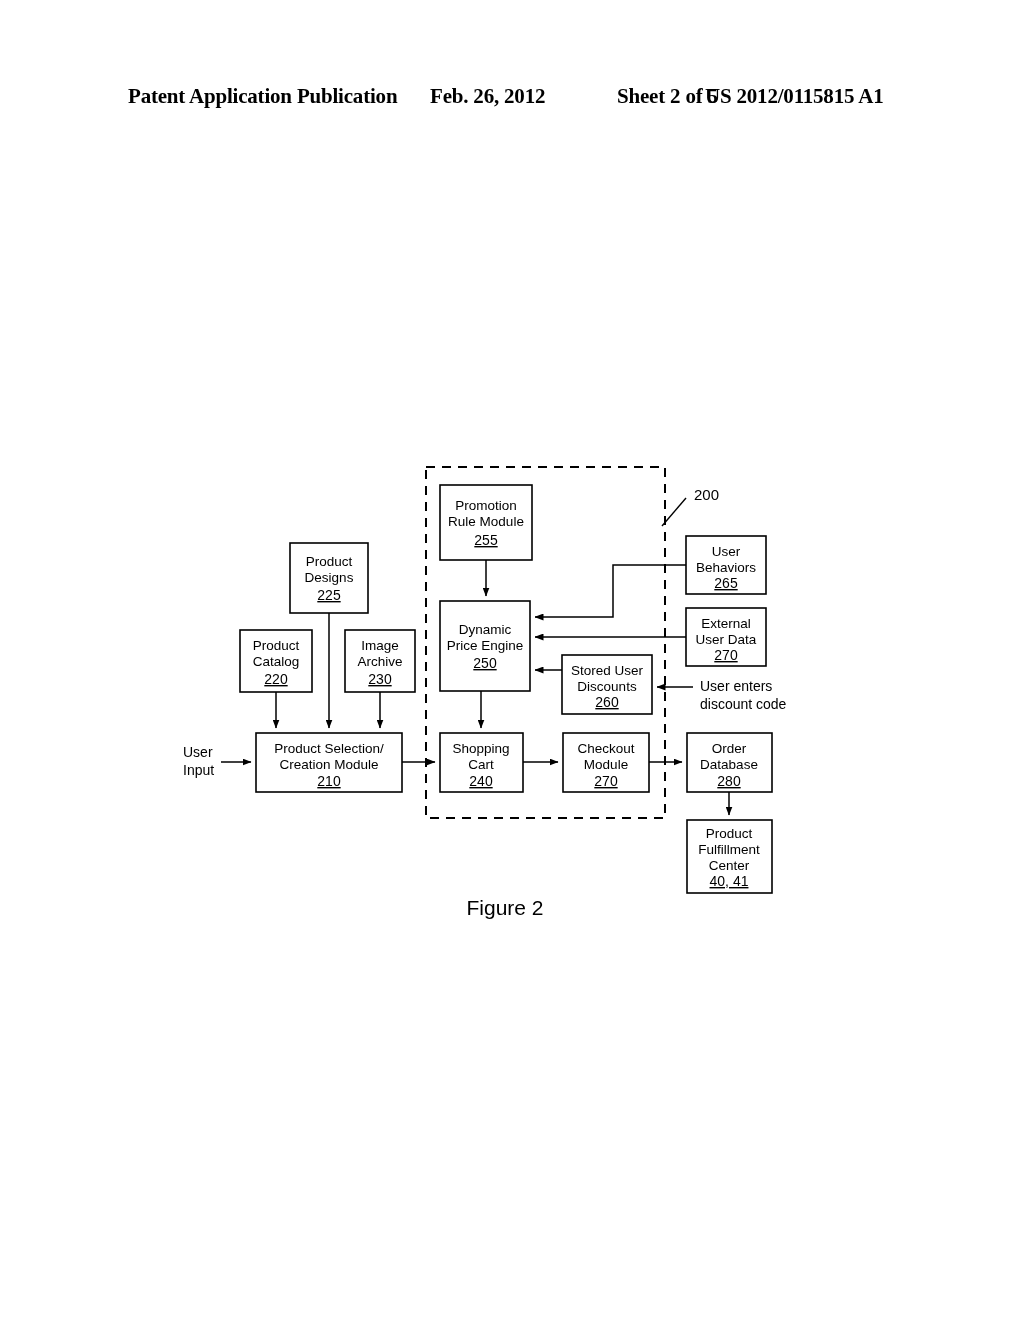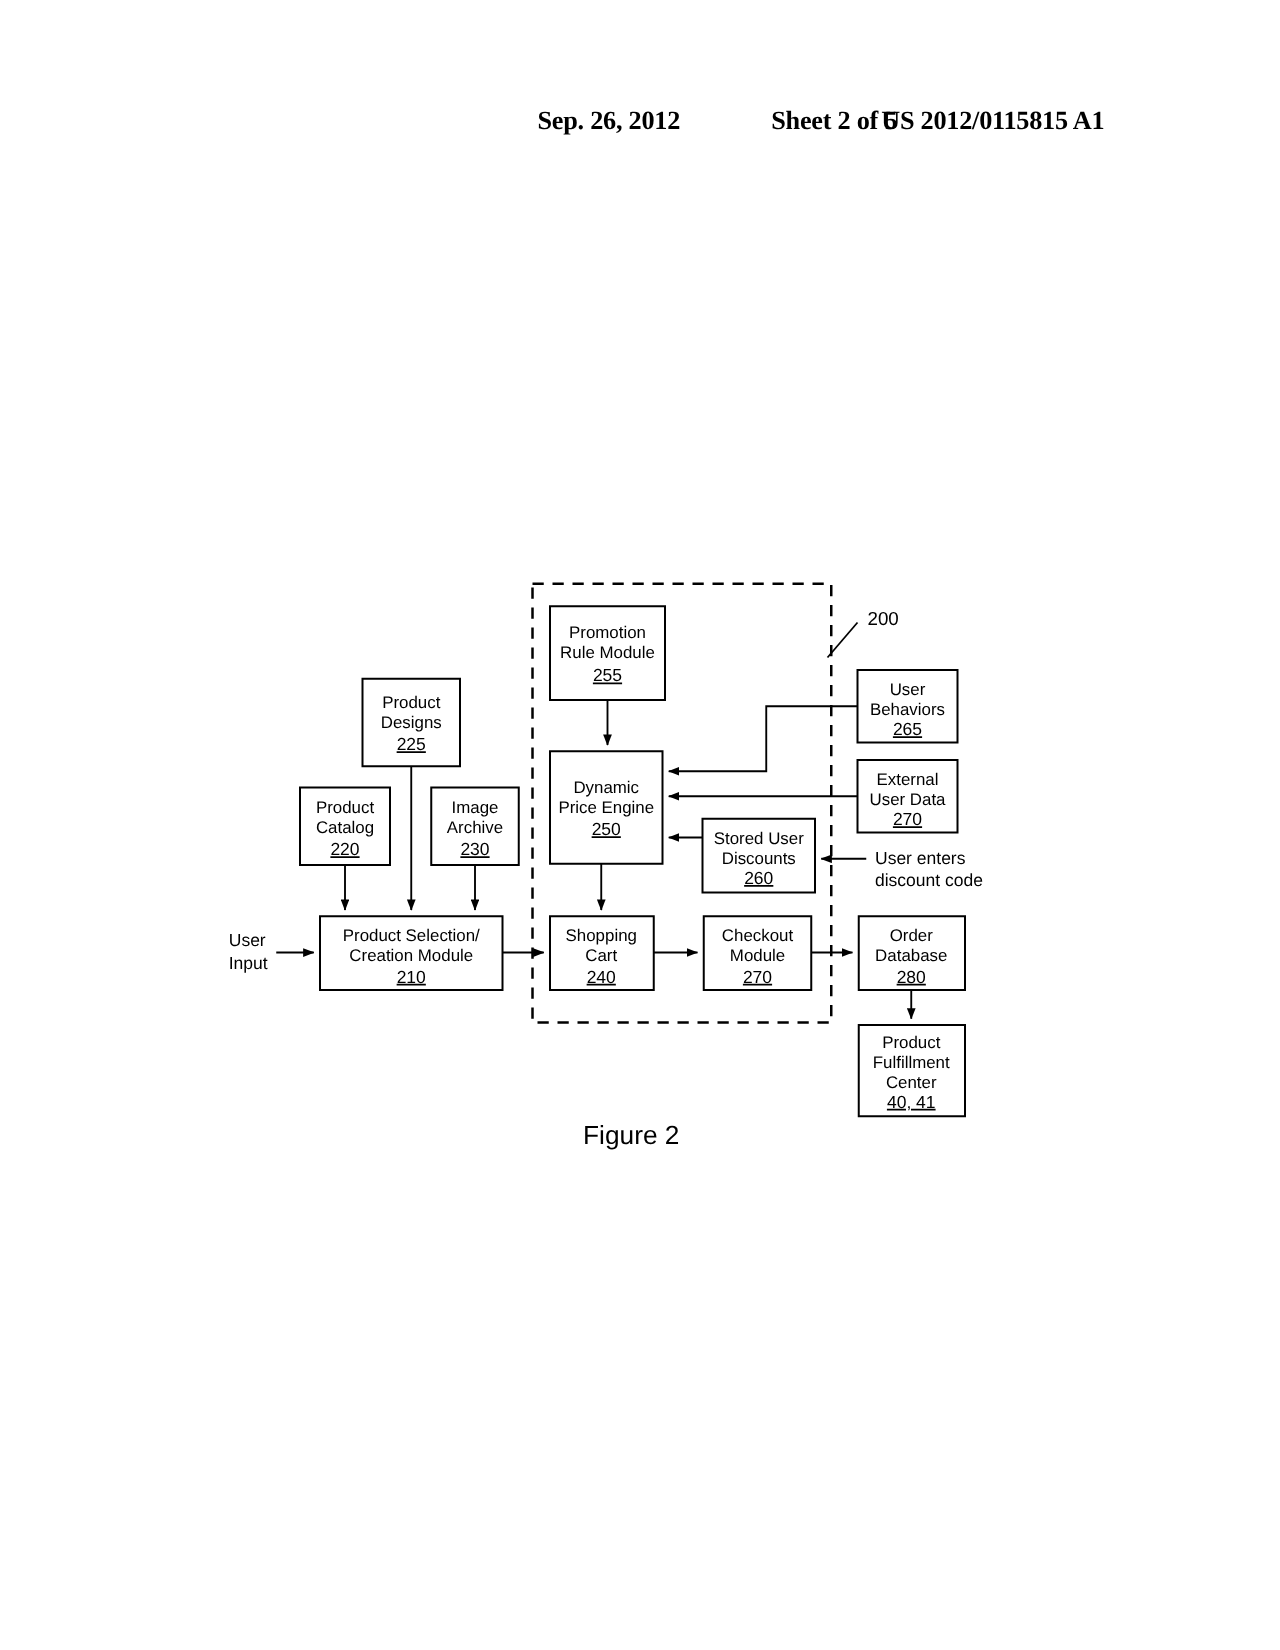--- a/index.html
+++ b/index.html
@@ -109,21 +109,22 @@
   }
   .fig-caption {
     font-size: 21px;
     text-anchor: middle;
   }
 </style>
 </head>
 <body>
 
 <div class="page-header">
-  <span class="hdr-date">Sep. 26, 2012</span>
+  <span class="hdr-pub">Patent Application Publication</span>
+  <span class="hdr-date">Feb. 26, 2012</span>
   <span class="hdr-sheet">Sheet 2 of 5</span>
   <span class="hdr-patno">US 2012/0115815 A1</span>
 </div>
 
 <div class="figure-wrap">
   <svg class="diagram" viewBox="0 0 1024 1320">
     <defs>
       <marker id="arrowhead" markerWidth="9" markerHeight="7" refX="8.5" refY="3.5" orient="auto" markerUnits="userSpaceOnUse">
         <polygon points="0 0, 9 3.5, 0 7" fill="#000000"></polygon>
       </marker>

